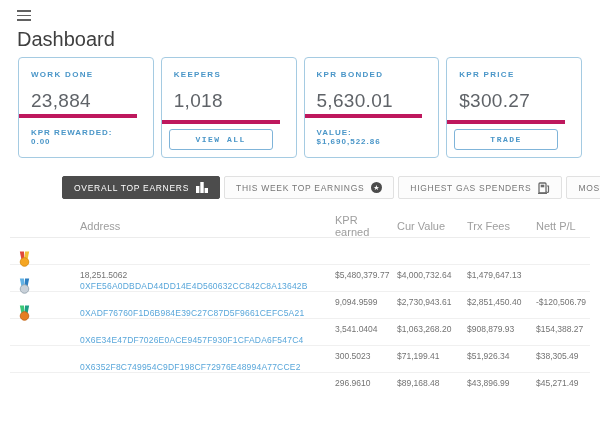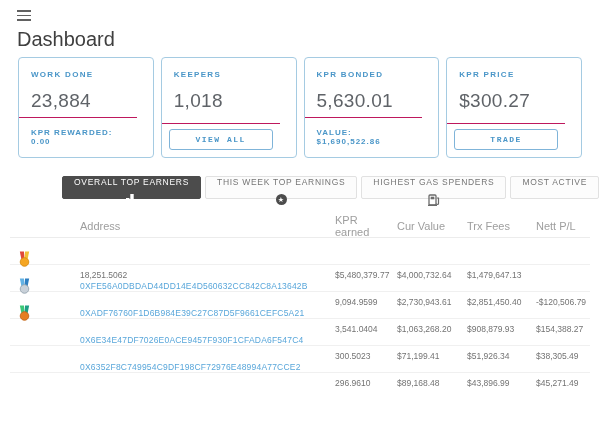--- a/index.html
+++ b/index.html
@@ -14,33 +14,33 @@
   h1.page-title { margin:7px 0 6px 17px; font-size:20px; font-weight:400; color:#3f3f3f; }
 
   
   .cards { margin:0 18px; display:flex; gap:7px; }
   .card { flex:1; height:101px; border:1px solid #a5cbe2; border-radius:4px;
           position:relative; background:#fff; }
   .card-label { padding:12px 12px 0; font-size:8px; font-weight:bold;
                 color:#4a96c8; letter-spacing:1.3px; }
   .card-value { padding:11px 12px 0; font-size:19px; color:#5f6368; letter-spacing:.3px; }
   .card-footer { position:absolute; bottom:0; left:0; right:16px;
-                 border-top:1px solid #be185d; padding:10px 12px 11px;
+                 border-top:4px solid #be185d; padding:10px 12px 11px;
                  font-size:8px; font-weight:bold; color:#4a96c8; letter-spacing:1px; }
   .card-footer.btn-holder { padding:5px 7px 7px; }
   .card-btn { display:block; width:100%; background:#fff; border:1px solid #7fb4d9;
               border-radius:3px; color:#4a96c8; font-size:8px; font-weight:bold;
               letter-spacing:1.5px; padding:5px 0; text-align:center; cursor:pointer;
               font-family:Liberation Mono, monospace; }
 
   
   .tabs { margin:18px 0 0 62px; display:flex; gap:4px; }
   .tab { display:inline-flex; align-items:center; gap:7px; height:23px; padding:0 11px;
          font-size:8.5px; letter-spacing:.7px; color:#757575; background:#fcfcfc;
-         border:1px solid #e1e1e1; border-radius:2px; cursor:pointer; white-space:nowrap;flex-direction:column; }
+         border:1px solid #e1e1e1; border-radius:2px; cursor:pointer; white-space:nowrap; }
   .tab.active { background:#4c4c4c; border-color:#4c4c4c; color:#fff; }
   .tab svg { display:block; }
   .star-badge { width:11px; height:11px; border-radius:50%; background:#4c4c4c;
                 color:#fff; font-size:7px; line-height:11px; text-align:center; }
 
   
   .earners-table { margin:15px 10px 0; }
   .trow { display:grid; grid-template-columns:28px 32px 255px 62px 70px 69px 1fr;
           align-items:center; height:27px; border-bottom:1px solid #f0f0f0; }
   .trow.head { height:24px; border-bottom:1px solid #ececec; }

